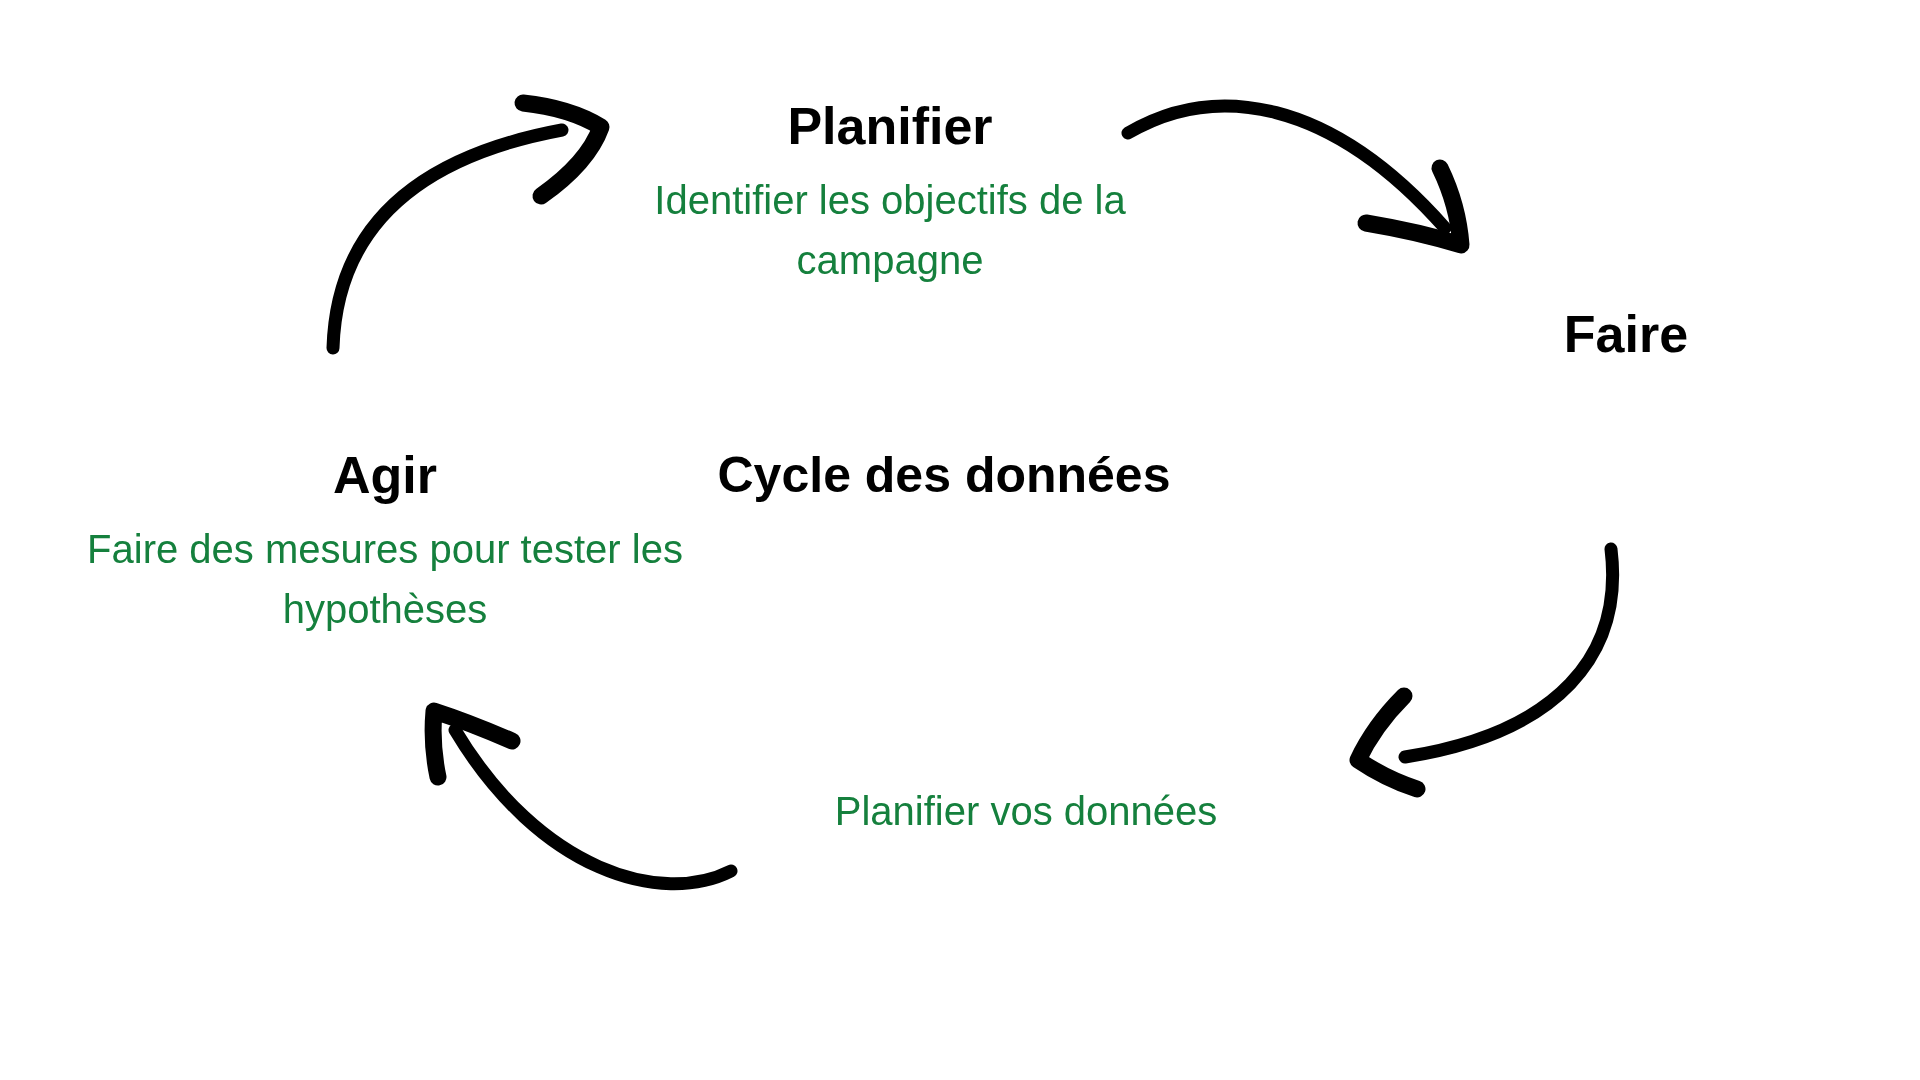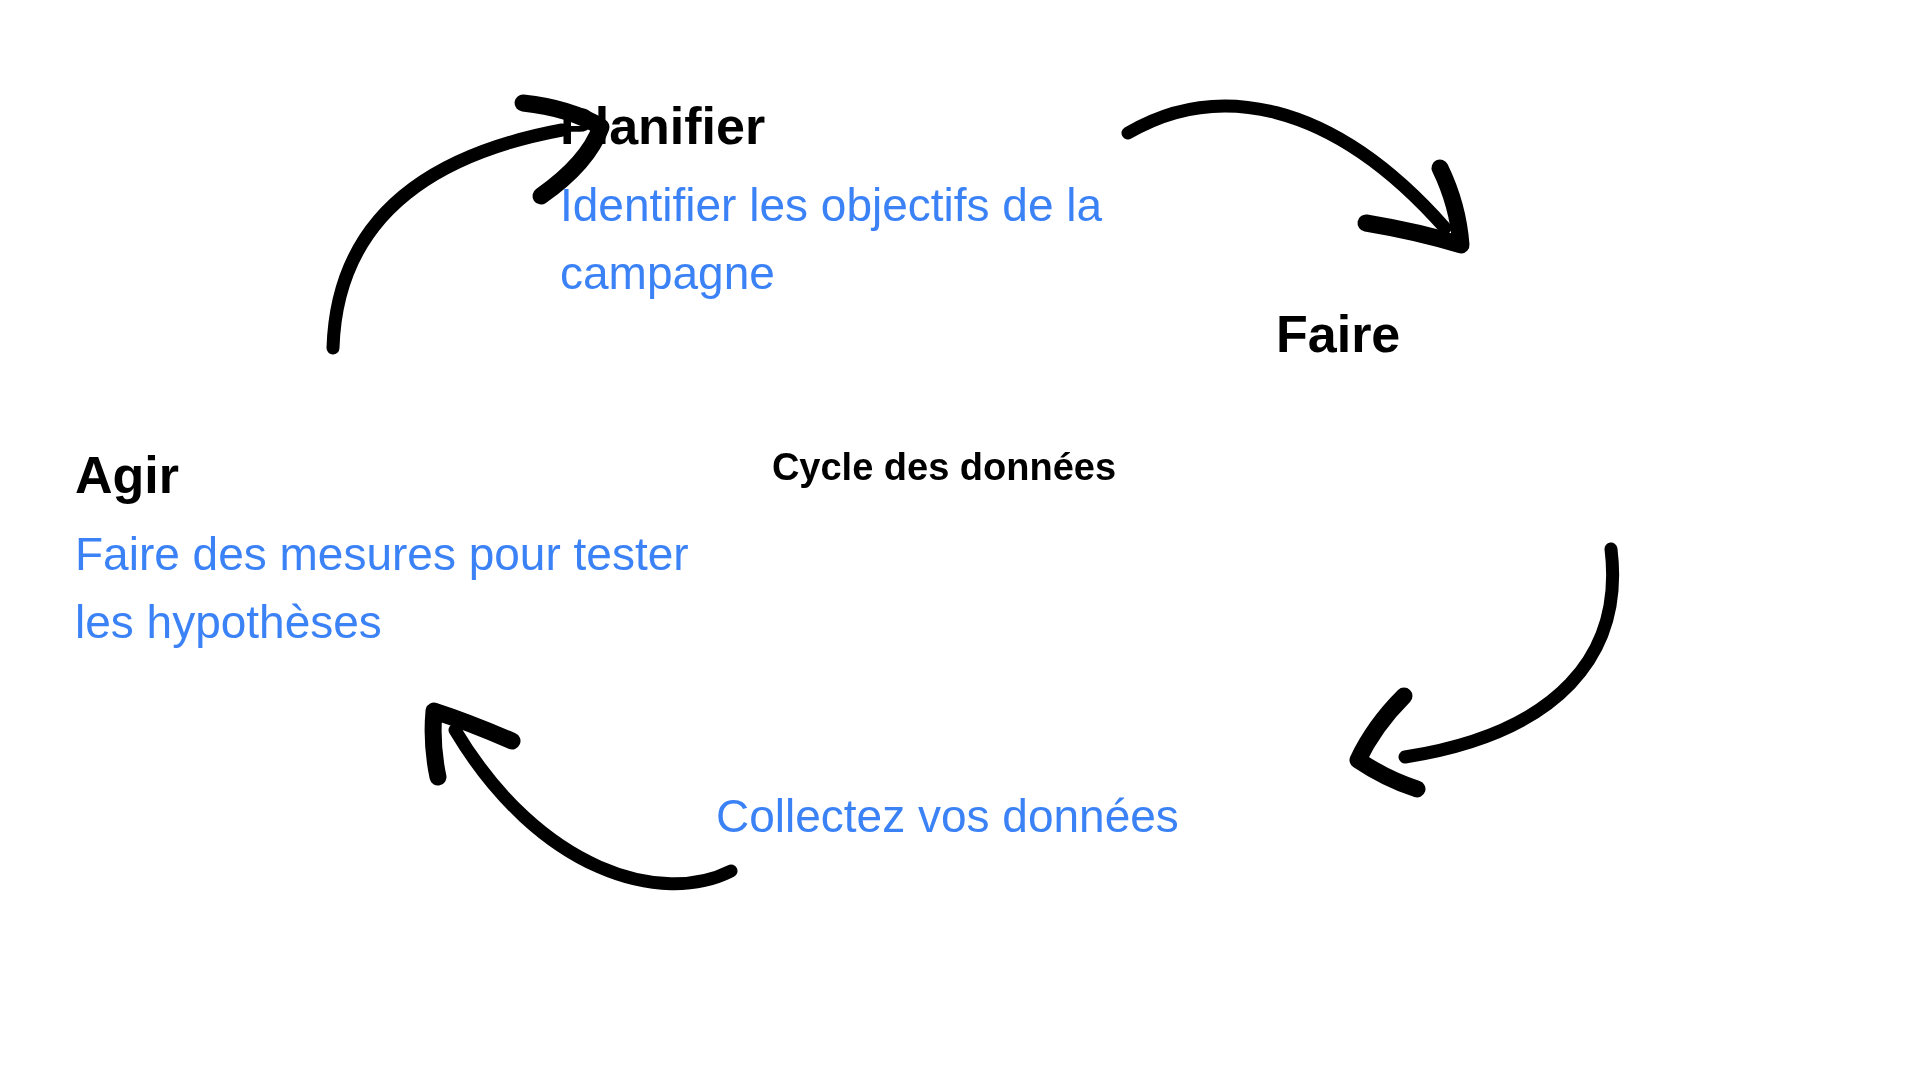--- a/index.html
+++ b/index.html
@@ -18,41 +18,41 @@
   }
   .arrows-layer {
     position: absolute;
     left: 0;
     top: 0;
     width: 1920px;
     height: 1080px;
   }
   .stage {
     position: absolute;
-    text-align: left;
+    text-align: center;
   }
   .stage-title {
     font-size: 52px;
     font-weight: bold;
     line-height: 1.2;
     color: #000000;
   }
   .stage-desc {
     margin-top: 14px;
-    font-size: 46px;
+    font-size: 40px;
     line-height: 1.48;
-    color: #3b82f6;
+    color: #15803d;
   }
   .cycle-title {
     position: absolute;
     left: 594px;
     top: 446px;
     width: 700px;
     text-align: center;
-    font-size: 38px;
+    font-size: 50px;
     font-weight: bold;
     text-decoration-thickness: 7px;
     text-underline-offset: 14px;
     color: #000000;
   }
   .stage-planifier { left: 560px; top: 95px;  width: 660px; }
   .stage-faire     { left: 1276px; top: 303px; width: 700px; }
   .stage-agir      { left: 75px;  top: 436px; width: 620px; margin-top: 8px; }
   .stage-verifiez  { left: 716px; top: 768px; width: 620px; }
 </style>
@@ -94,16 +94,16 @@
   </div>
 
   <div class="cycle-title">Cycle des données</div>
 
   <div class="stage stage-agir">
     <div class="stage-title">Agir</div>
     <div class="stage-desc">Faire des mesures pour tester les hypothèses</div>
   </div>
 
   <div class="stage stage-verifiez">
-    <div class="stage-desc">Collectez vos données</div>
+    <div class="stage-desc">Planifier vos données</div>
   </div>
 
 </div>
 
 </body></html>

